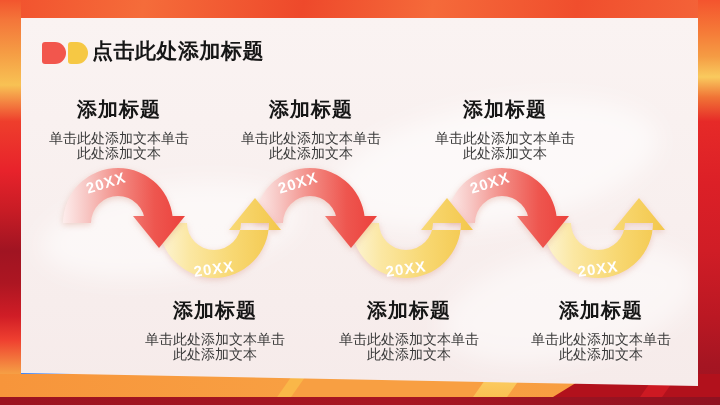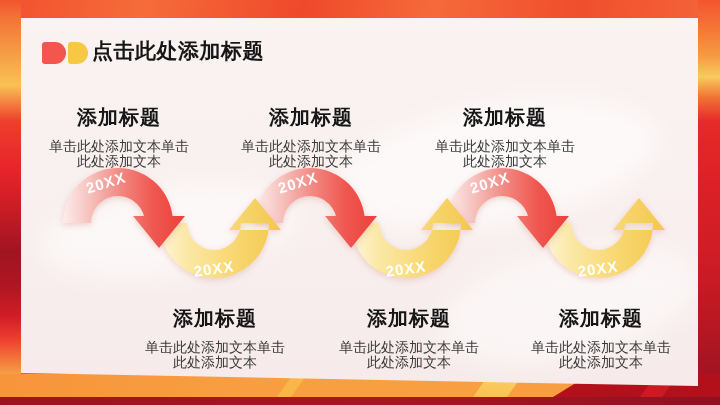--- a/index.html
+++ b/index.html
@@ -33,21 +33,21 @@
   .swirl.s2{left:309px;top:87px;width:330px;height:120px;transform:rotate(-10deg);background:rgba(255,255,255,.6);}
   .swirl.s3{left:419px;top:232px;width:260px;height:108px;transform:rotate(-12deg);background:rgba(255,255,255,.5);}
   
   .content{position:absolute;inset:0;z-index:3;}
   .d-icon{position:absolute;height:22px;border-radius:3px 11px 11px 3px;}
   .d-icon.red{left:42px;top:42px;width:24px;background:#f2564d;}
   .d-icon.yellow{left:68px;top:42px;width:20px;background:#f6c844;}
   .slide-title{position:absolute;left:92px;top:37px;font-size:21px;font-weight:bold;letter-spacing:.5px;color:#161616;}
   
   .group{position:absolute;width:190px;text-align:center;}
-  .g-heading{font-size:20px;font-weight:bold;letter-spacing:1px;color:#161616;margin:12px 0 8px 0;}
+  .g-heading{font-size:20px;font-weight:bold;letter-spacing:1px;color:#161616;margin:4px 0 8px 0;}
   .g-body{font-size:14px;line-height:15px;color:#3a3a3a;}
   .gt1{left:24px;top:92px;}  .gt2{left:216px;top:92px;}  .gt3{left:410px;top:92px;}
   .gb1{left:120px;top:293px;} .gb2{left:314px;top:293px;} .gb3{left:506px;top:293px;}
   
   .arcs{position:absolute;left:0;top:0;width:720px;height:405px;}
   .arc{filter:drop-shadow(0 2px 3px rgba(205,110,85,.28));}
   .arc-label{font-family:"Liberation Sans","DejaVu Sans",sans-serif;font-size:15px;font-weight:bold;fill:#ffffff;letter-spacing:1px;}
 </style>
 </head>
 <body>

